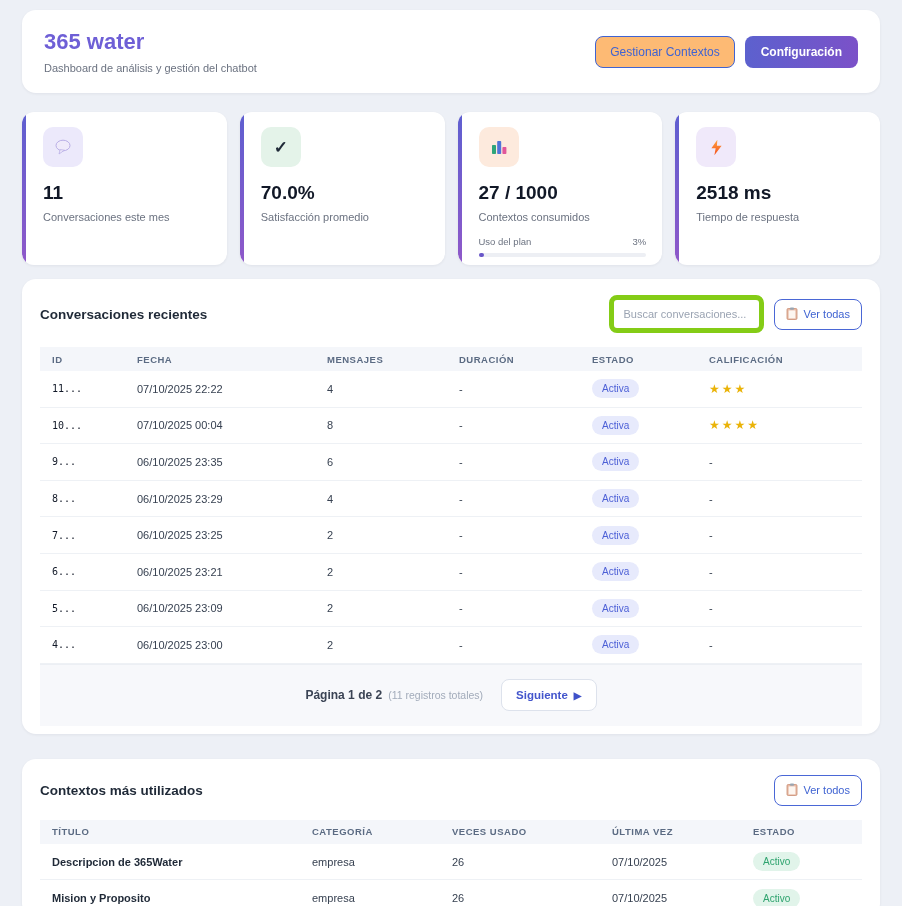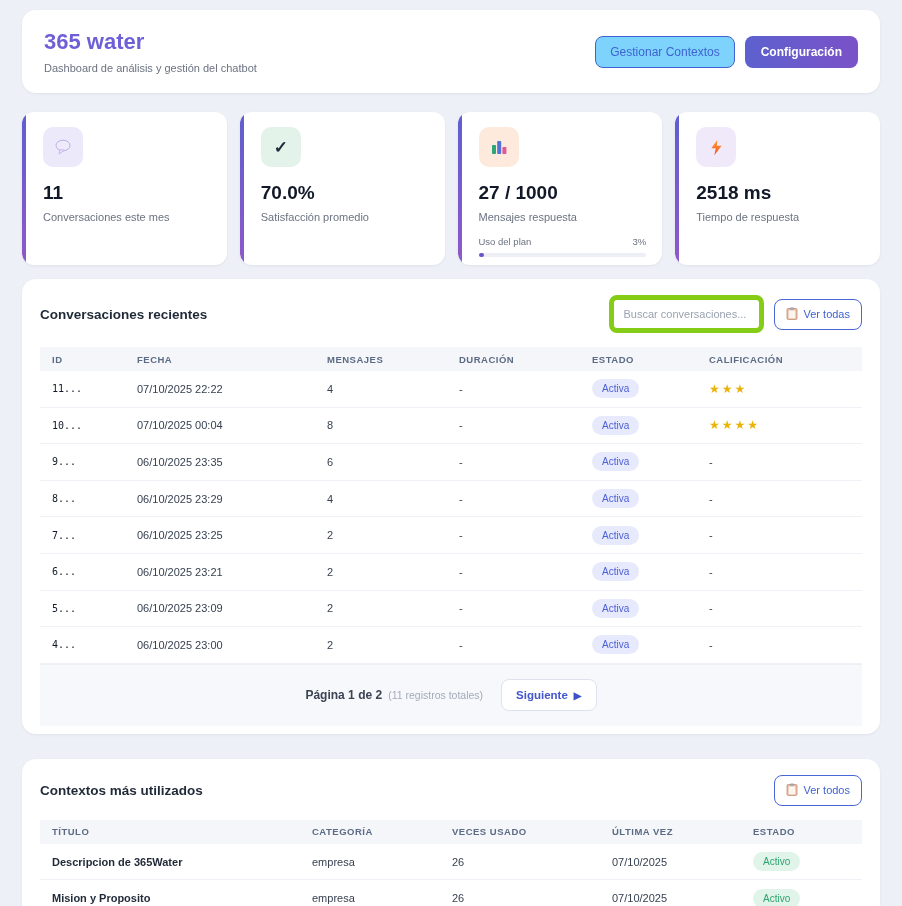--- a/index.html
+++ b/index.html
@@ -17,21 +17,21 @@
   }
   
   .header {
     display:flex; justify-content:space-between; align-items:center;
     padding:15px 22px; height:83px;
   }
   .header h1 { font-size:22px; font-weight:bold; color:#6e5fd6; margin-bottom:7px; }
   .subtitle { font-size:11px; color:#6b7280; }
   .header-actions { display:flex; gap:10px; align-items:center; }
   .btn-outline {
-    font-family:inherit; font-size:12px; color:#3f63d2; background:#7dd3fc;
+    font-family:inherit; font-size:12px; color:#3f63d2; background:#fdba74;
     border:1.5px solid #3f63d2; border-radius:8px; padding:8px 14px; cursor:pointer;
   }
   .btn-primary {
     font-family:inherit; font-size:12px; font-weight:600; color:#fff;
     background:linear-gradient(90deg,#5c61ce,#7b51c8);
     border:none; border-radius:8px; padding:9px 16px; cursor:pointer;
   }
   
   .stats { display:grid; grid-template-columns:repeat(4,1fr); gap:13px; margin-top:19px; }
   .stat-card {
@@ -151,21 +151,21 @@
 
     <div class="stat-card">
       <div class="icon-tile" style="background: rgb(253, 234, 221);">
         <svg width="20" height="20" viewBox="0 0 20 20">
           <rect x="3" y="8" width="4" height="9" rx="0.8" fill="#2fa57a"></rect>
           <rect x="8.2" y="4" width="4" height="13" rx="0.8" fill="#4f74d9"></rect>
           <rect x="13.4" y="10" width="4" height="7" rx="0.8" fill="#e0569a"></rect>
         </svg>
       </div>
       <div class="stat-value">27 / 1000</div>
-      <div class="stat-label">Mensajes respuesta</div>
+      <div class="stat-label">Contextos consumidos</div>
       <div class="progress">
         <div class="prow">
           <span>Uso del plan</span>
           <span>3%</span>
         </div>
         <div class="track">
           <div class="fill" style="width: 3%;"></div>
         </div>
       </div>
     </div>

